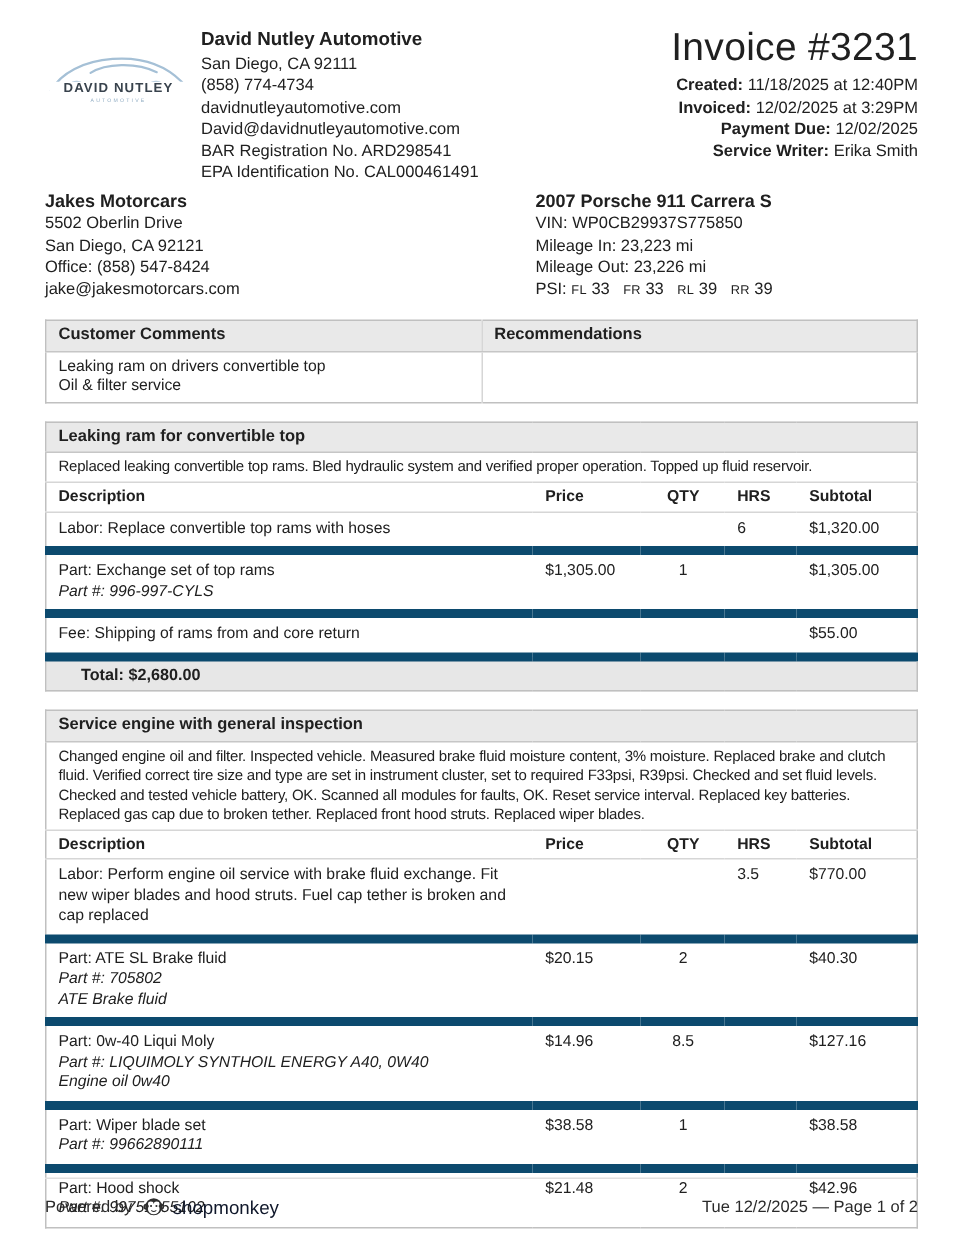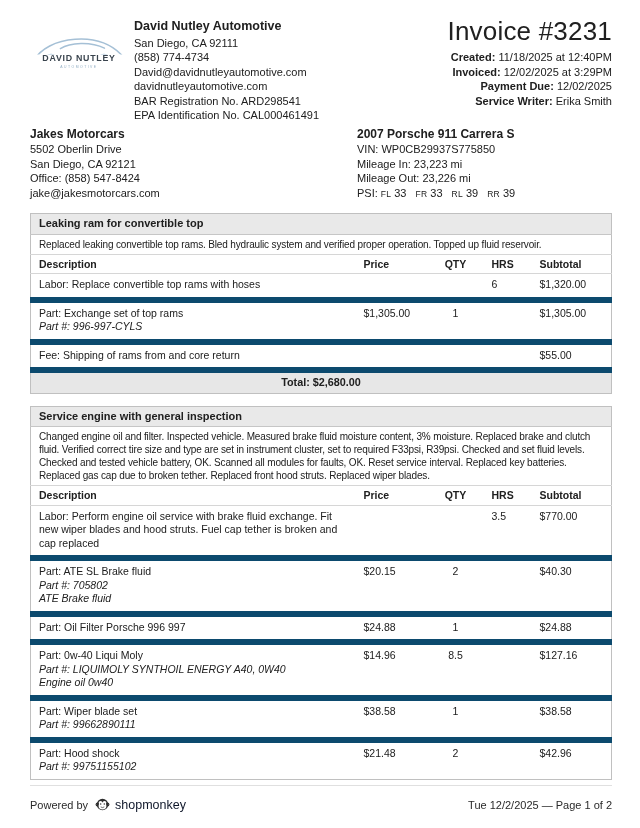--- a/index.html
+++ b/index.html
@@ -44,22 +44,22 @@
   .service-tbl td { padding: 2px 8px 3px 8px; vertical-align: top; }
   .s-title td { background: #e9e9e9; font-weight: bold; font-size: 11px; padding: 3px 8px; border-bottom: 1px solid #c6c6c6; }
   .s-summary td { border-bottom: 1px solid #d6d6d6; font-size: 10px; line-height: 13px; letter-spacing: -0.15px; padding: 3px 8px; }
   .s-cols td { font-weight: bold; font-size: 10.5px; border-bottom: 1px solid #d6d6d6; padding: 3px 8px 2px 8px; }
   .s-row td { border-bottom: 6px solid #0c4a6e; padding-top: 4px; padding-bottom: 5px; }
   .s-row:last-child td { border-bottom: none; }
   .num { }
   .ctr { text-align: center; }
   .sub { font-style: italic; }
   .s-total td {
-    background: #e7e7e7; text-align: center; font-weight: bold;
-    font-size: 10.8px; padding: 3px 8px; border-top: 1px solid #d0d0d0;
+    background: #e7e7e7; text-align: left; font-weight: bold;
+    font-size: 10.8px; padding: 3px 23px; border-top: 1px solid #d0d0d0;
   }
   .c-desc { width: auto; }
   .c-price { width: 72px; }
   .c-qty { width: 56px; }
   .c-hrs { width: 48px; }
   .c-sub { width: 80px; }
   
   .footer {
     position: absolute; left: 30px; right: 28px; bottom: 16px;
     border-top: 1px solid #e0e0e0; padding-top: 11px;
@@ -86,22 +86,22 @@
         </g>
         <rect x="6" y="50" width="188" height="17" fill="#ffffff"></rect>
         <text x="100" y="64" text-anchor="middle" font-family="Liberation Sans, sans-serif" font-size="18" font-weight="bold" letter-spacing="1.5" fill="#39434d">DAVID NUTLEY</text>
         <text x="100" y="77" text-anchor="middle" font-family="Liberation Sans, sans-serif" font-size="7" letter-spacing="3" fill="#92aec4">AUTOMOTIVE</text>
       </svg>
     </div>
     <div class="company-info">
       <div class="company-name">David Nutley Automotive</div>
       <div>San Diego,  CA 92111</div>
       <div>(858) 774-4734</div>
+      <div>davidnutleyautomotive.com</div>
       <div>David@davidnutleyautomotive.com</div>
-      <div>davidnutleyautomotive.com</div>
       <div>BAR Registration No. ARD298541</div>
       <div>EPA Identification No. CAL000461491</div>
     </div>
     <div class="invoice-block">
       <div class="invoice-title">Invoice #3231</div>
       <div class="invoice-meta">
         <div><b>Created:</b> <span>11/18/2025 at 12:40PM</span></div>
         <div><b>Invoiced:</b> <span>12/02/2025 at 3:29PM</span></div>
         <div><b>Payment Due:</b> <span>12/02/2025</span></div>
         <div><b>Service Writer:</b> <span>Erika Smith</span></div>
@@ -122,20 +122,39 @@
       <div>VIN: WP0CB29937S775850</div>
       <div>Mileage In: 23,223 mi</div>
       <div>Mileage Out: 23,226 mi</div>
       <div>
         <span>PSI:</span>
         <span class="psi-item"><span class="psi-pos">FL</span> <span>33</span></span><span class="psi-item"><span class="psi-pos">FR</span> <span>33</span></span><span class="psi-item"><span class="psi-pos">RL</span> <span>39</span></span><span class="psi-item"><span class="psi-pos">RR</span> <span>39</span></span>
       </div>
     </div>
   </div>
 
+  <table class="tbl comments-tbl">
+    <colgroup>
+        <col style="width:50%">
+        <col style="width:50%">
+      </colgroup>
+    <tbody>
+        <tr>
+      <td class="tbl-head-bg">Customer Comments</td>
+      <td class="tbl-head-bg v-div">Recommendations</td>
+    </tr>
+    <tr class="comments-body">
+      <td>
+        <div>Leaking ram on drivers convertible top</div>
+        <div>Oil &amp; filter service</div>
+      </td>
+      <td class="v-div"></td>
+    </tr>
+  </tbody>
+    </table>
 
   <table class="tbl service-tbl">
     <colgroup>
         <col class="c-desc">
         <col class="c-price">
         <col class="c-qty">
         <col class="c-hrs">
         <col class="c-sub">
       </colgroup>
     <tbody>
@@ -223,29 +242,20 @@
         <div class="sub">Part #: 705802</div>
         <div class="sub">ATE Brake fluid</div>
       </td>
       <td class="num">$20.15</td>
       <td class="ctr">2</td>
       <td class="num"></td>
       <td class="num">$40.30</td>
     </tr>
     <tr class="s-row">
       <td>
-            <div>Part: Oil Filter Porsche 996 997</div>
-          </td>
-      <td class="num">$24.88</td>
-      <td class="ctr">1</td>
-      <td class="num"></td>
-      <td class="num">$24.88</td>
-    </tr>
-    <tr class="s-row">
-      <td>
         <div>Part: 0w-40 Liqui Moly</div>
         <div class="sub">Part #: LIQUIMOLY SYNTHOIL ENERGY A40, 0W40</div>
         <div class="sub">Engine oil 0w40</div>
       </td>
       <td class="num">$14.96</td>
       <td class="ctr">8.5</td>
       <td class="num"></td>
       <td class="num">$127.16</td>
     </tr>
     <tr class="s-row">

